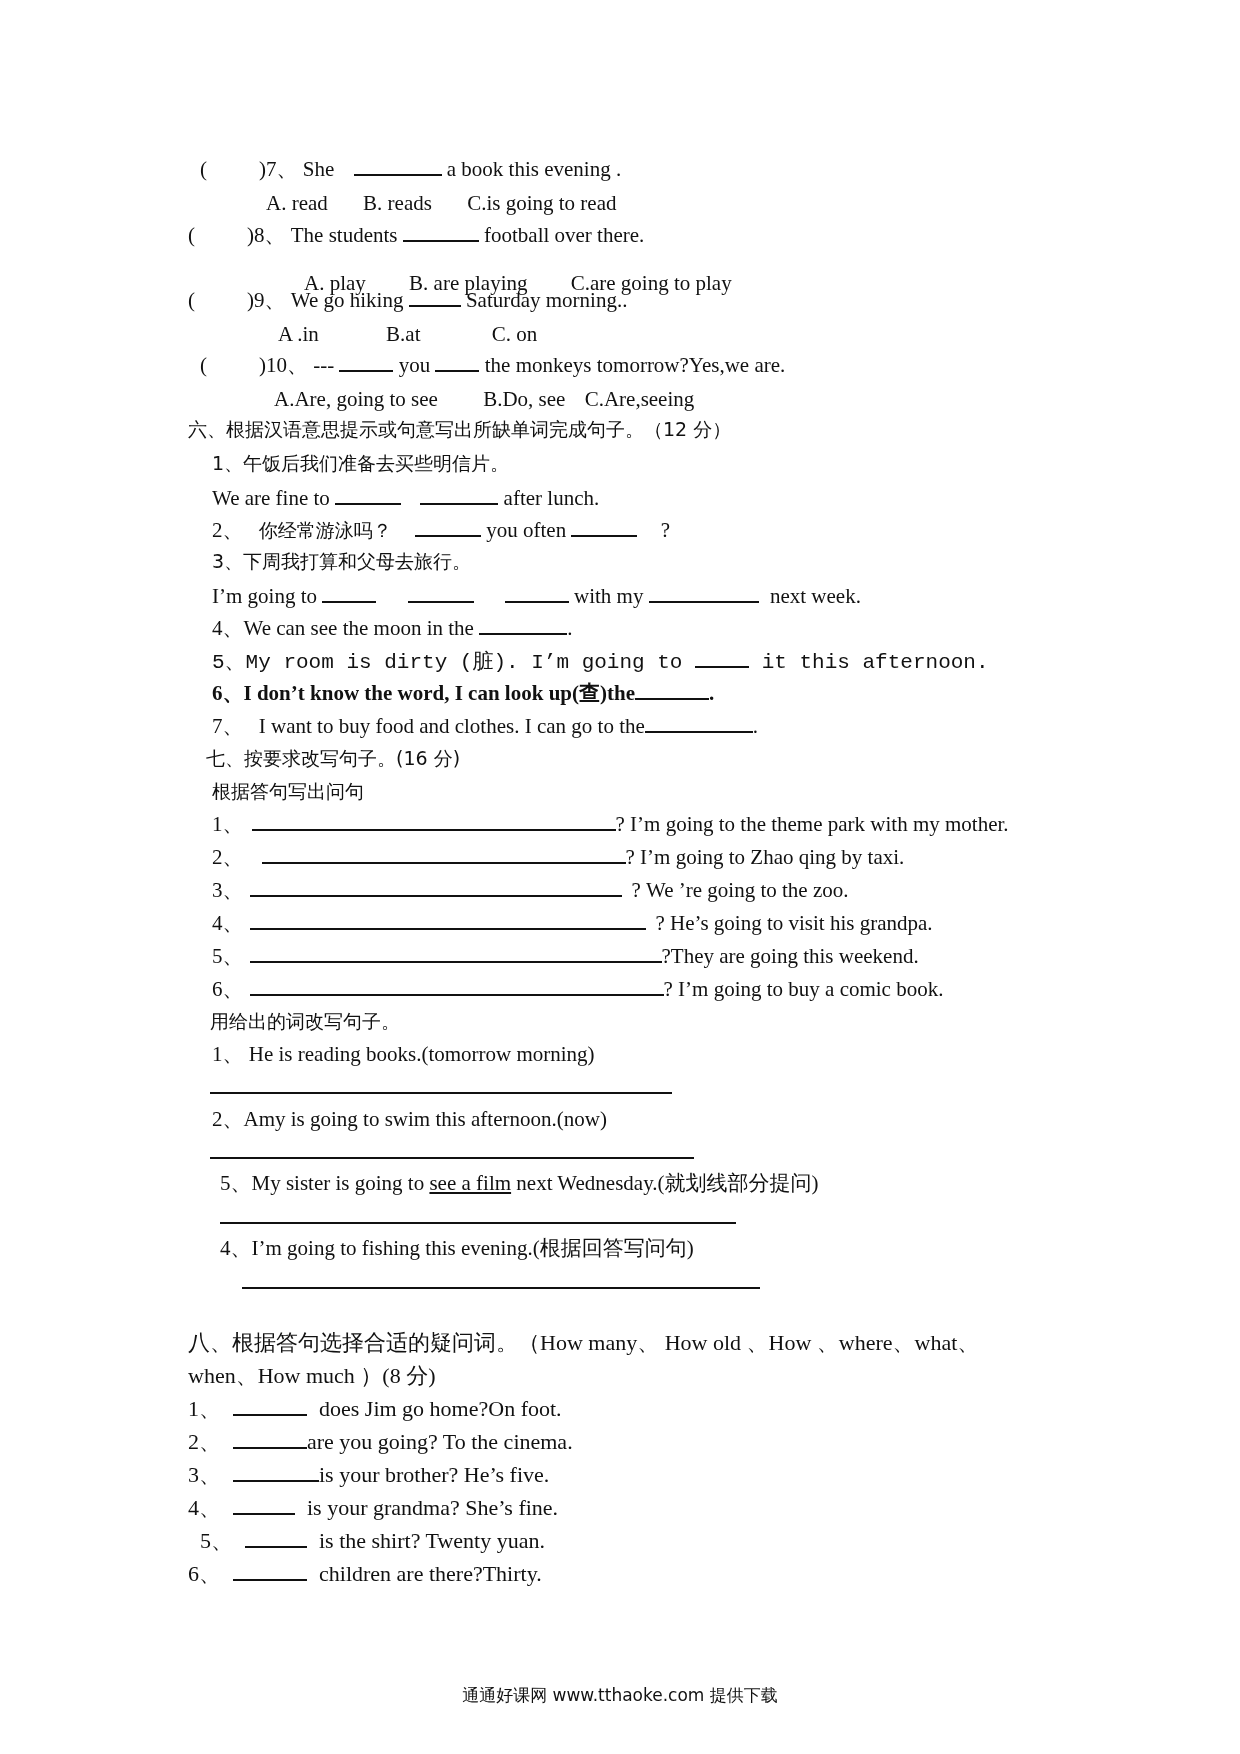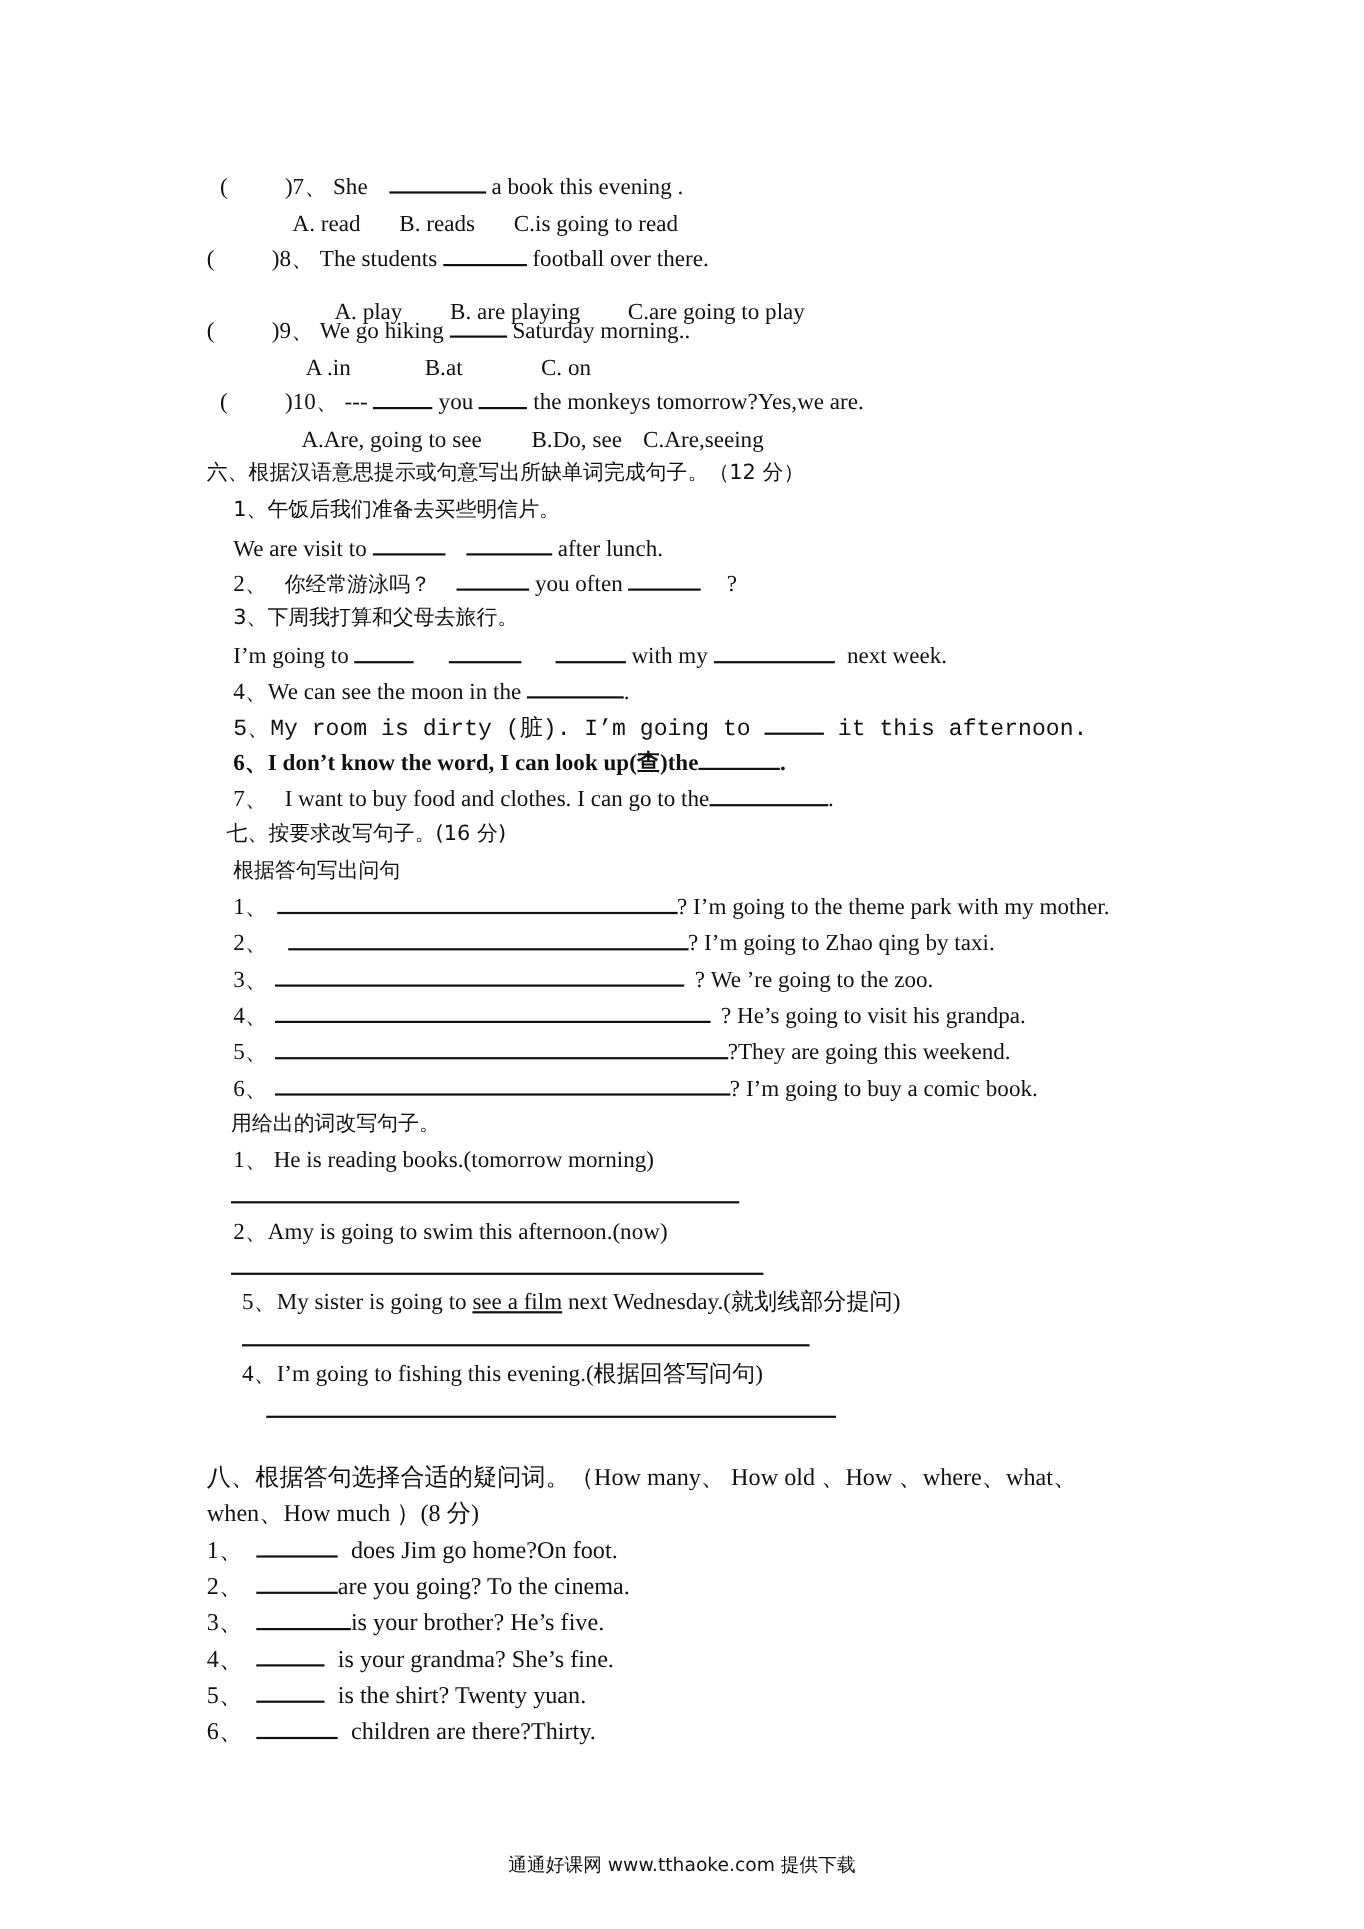--- a/index.html
+++ b/index.html
@@ -64,21 +64,21 @@
 </div>
 <div class="line" style="top:386px;left:274px;">
   <span>A.Are, going to see</span><span class="gap" style="width:40px"></span>
   <span>B.Do, see</span><span class="gap" style="width:14px"></span>
   <span>C.Are,seeing</span>
 </div>
 
 <div class="line cn" style="top:416px;left:188px;">六、根据汉语意思提示或句意写出所缺单词完成句子。（12 分）</div>
 <div class="line cn" style="top:450px;left:212px;">1、午饭后我们准备去买些明信片。</div>
 <div class="line" style="top:485px;left:212px;">
-  <span>We are visit to</span>
+  <span>We are fine to</span>
   <span class="blank" style="width:66px"></span><span class="gap" style="width:14px"></span>
   <span class="blank" style="width:78px"></span>
   <span>after lunch.</span>
 </div>
 <div class="line" style="top:517px;left:212px;">
   <span>2、</span><span class="gap" style="width:10px"></span>
   <span class="cn">你经常游泳吗？</span><span class="gap" style="width:18px"></span>
   <span class="blank" style="width:66px"></span>
   <span>you often</span>
   <span class="blank" style="width:66px"></span><span class="gap" style="width:18px"></span>
@@ -157,20 +157,20 @@
 </div>
 <div class="line sec8" style="top:1429px;left:188px;">
   <span>2、</span><span class="gap" style="width:12px"></span><span class="blank" style="width:74px"></span><span>are you going? To the cinema.</span>
 </div>
 <div class="line sec8" style="top:1462px;left:188px;">
   <span>3、</span><span class="gap" style="width:12px"></span><span class="blank" style="width:86px"></span><span>is your brother? He’s five.</span>
 </div>
 <div class="line sec8" style="top:1495px;left:188px;">
   <span>4、</span><span class="gap" style="width:12px"></span><span class="blank" style="width:62px"></span><span class="gap" style="width:12px"></span><span>is your grandma? She’s fine.</span>
 </div>
-<div class="line sec8" style="top:1528px;left:188px;">
+<div class="line sec8" style="top:1528px;left:200px;">
   <span>5、</span><span class="gap" style="width:12px"></span><span class="blank" style="width:62px"></span><span class="gap" style="width:12px"></span><span>is the shirt? Twenty yuan.</span>
 </div>
 <div class="line sec8" style="top:1561px;left:188px;">
   <span>6、</span><span class="gap" style="width:12px"></span><span class="blank" style="width:74px"></span><span class="gap" style="width:12px"></span><span>children are there?Thirty.</span>
 </div>
 
 <div class="footer">通通好课网  www.tthaoke.com  提供下载</div>
 
 </body></html>

